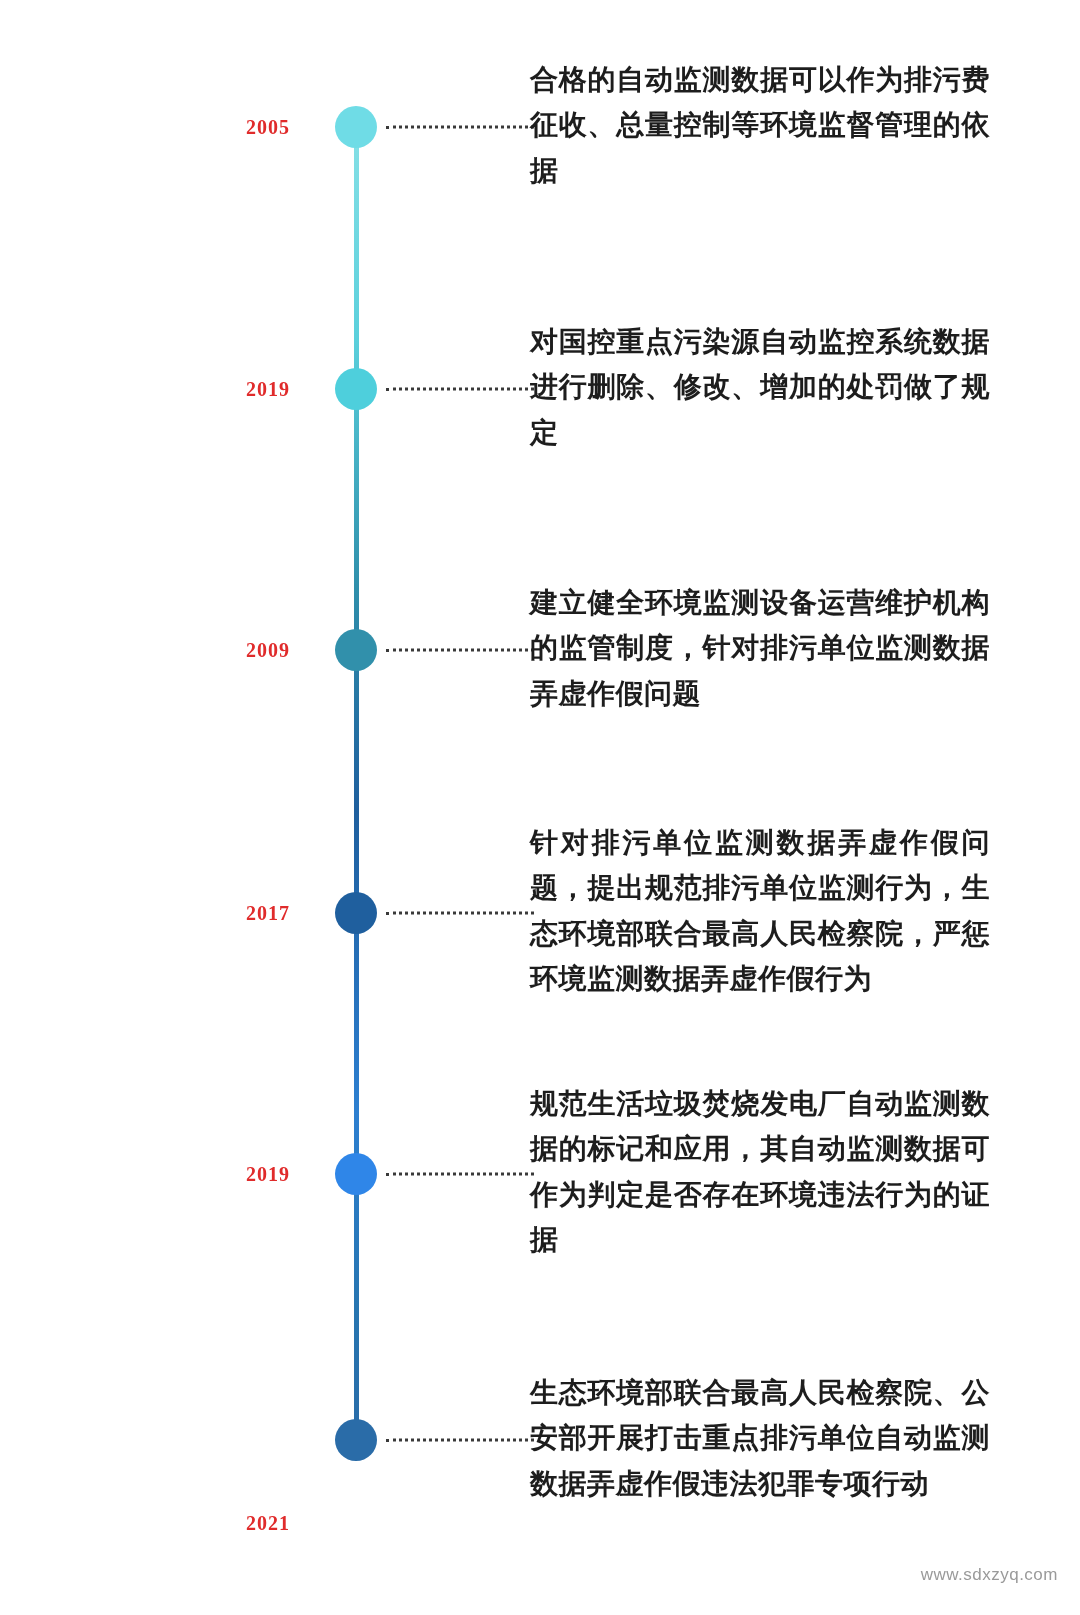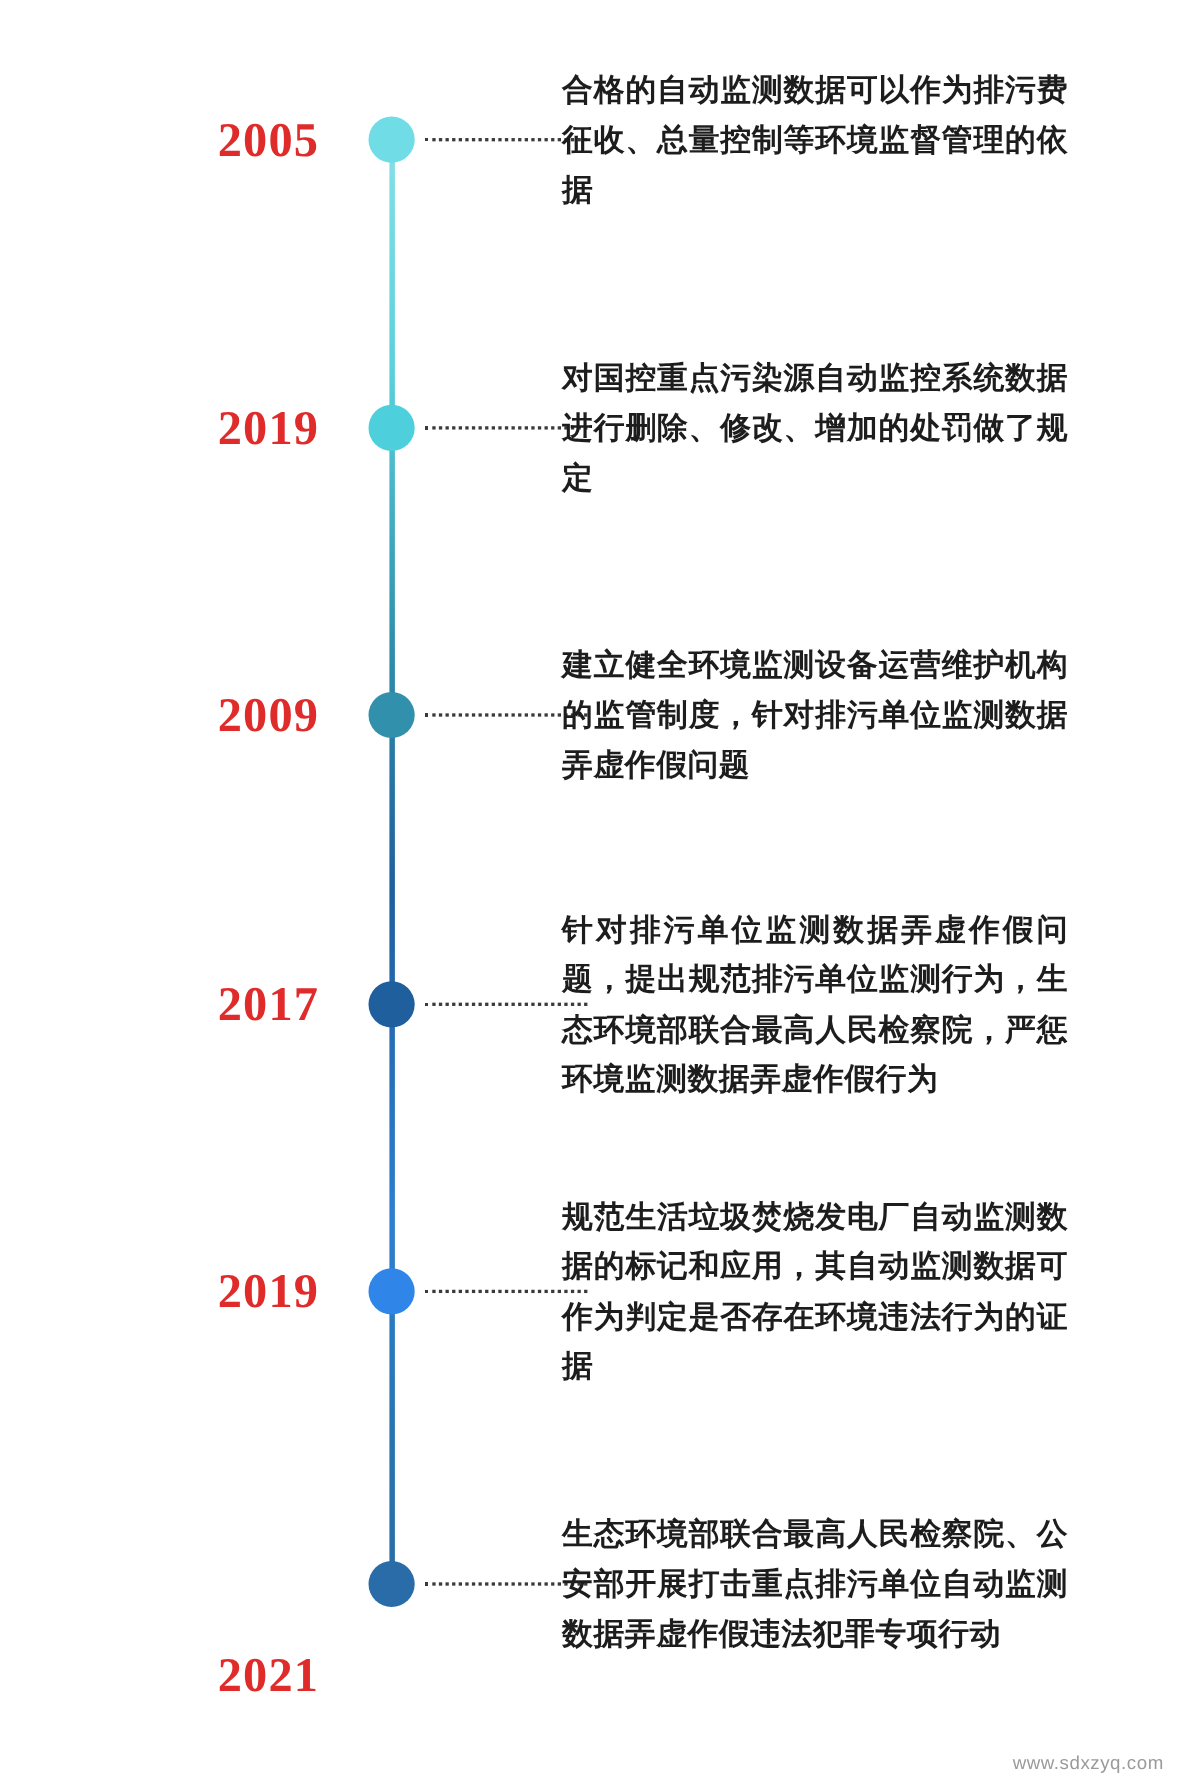--- a/index.html
+++ b/index.html
@@ -48,21 +48,21 @@
   }
 
   
   .year {
     position: absolute;
     right: 790px;           
     transform: translateY(-50%);
     color: #e02b2b;
     font-family: "Liberation Serif", serif;
     font-weight: bold;
-    font-size: 44px;
+    font-size: 20px;
     letter-spacing: 1px;
     white-space: nowrap;
   }
 
   
   .dot {
     position: absolute;
     left: 335px;
     width: 42px;
     height: 42px;
@@ -77,36 +77,36 @@
     left: 386px;
     width: 148px;
     height: 0;
     border-top: 3px dotted #3a3a3a;
     transform: translateY(-50%);
   }
 
   
   .text {
     position: absolute;
-    left: 511px;
+    left: 530px;
     width: 460px;
     transform: translateY(-50%);
     color: #1d1d1d;
-    font-family: Liberation Sans, sans-serif;
+    font-family: Liberation Mono, monospace;
     font-weight: bold;
     font-size: 28px;
     line-height: 1.62;
     letter-spacing: 0.5px;
     text-align: justify;
   }
 
   .watermark {
     position: absolute;
     right: 22px;
-    bottom: 2px;
+    bottom: 30px;
     color: #9a9a9a;
     font-size: 17px;
     font-family: "Liberation Sans", sans-serif;
     letter-spacing: 0.5px;
   }
 </style>
 </head>
 <body>
 
 <div id="timeline">

